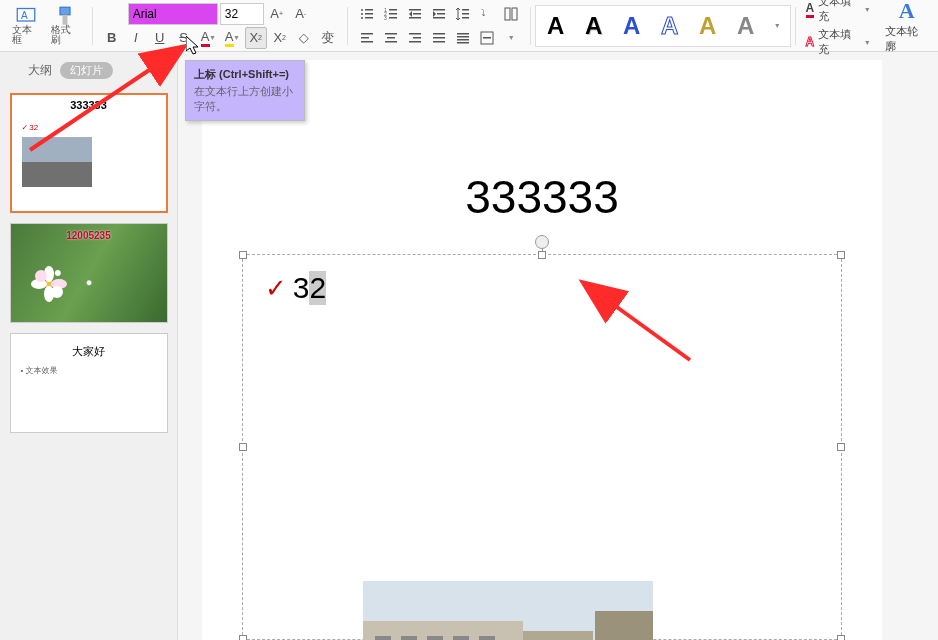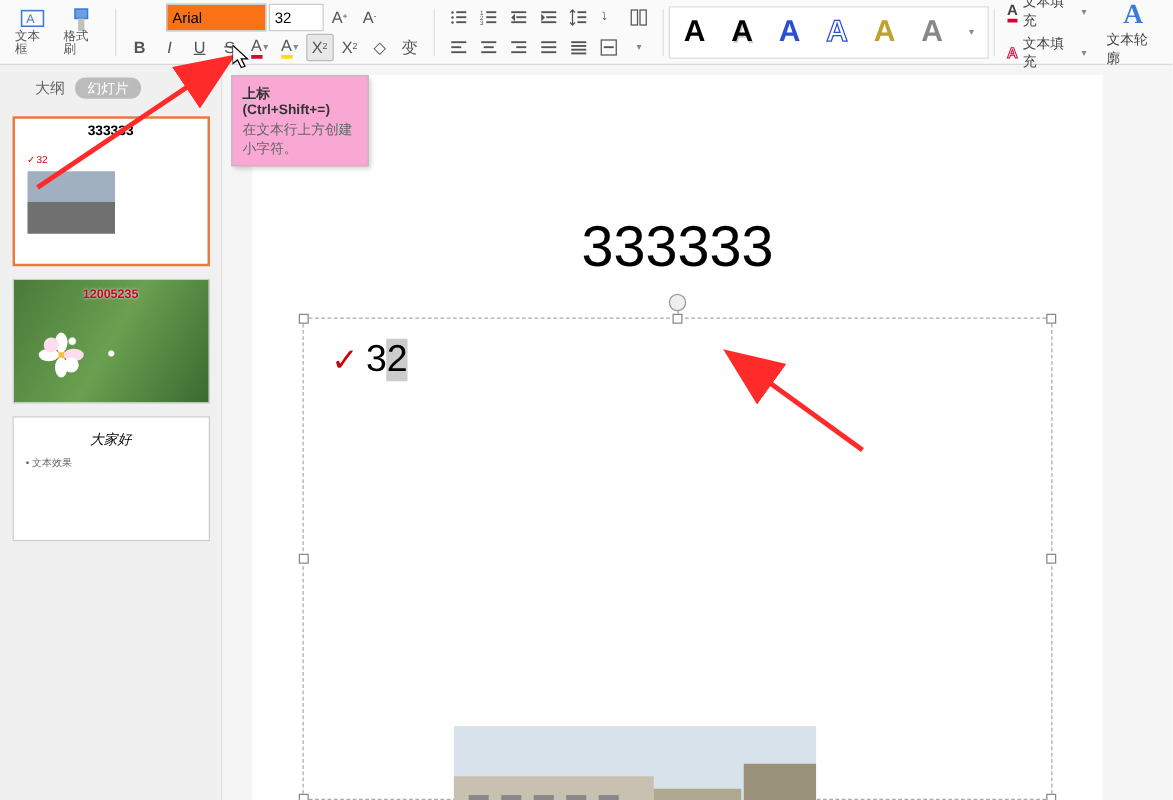--- a/index.html
+++ b/index.html
@@ -6,36 +6,36 @@
   body { width: 938px; height: 640px; background: #f5f5f5; overflow: hidden; position: relative; }
 
   
   .toolbar { height: 52px; background: #fafafa; border-bottom: 1px solid #d8d8d8; display: flex; align-items: center; padding: 0 4px; gap: 4px; position: relative; }
   .tool-group { display: flex; align-items: center; gap: 2px; padding: 0 4px; }
   .vdiv { width: 1px; height: 38px; background: #e0e0e0; }
   .tool-btn { width: 22px; height: 22px; display: flex; align-items: center; justify-content: center; font-size: 13px; color: #555; border-radius: 2px; cursor: pointer; }
   .tool-btn svg { width: 16px; height: 16px; }
   .icon-stack { display: flex; flex-direction: column; align-items: center; font-size: 10px; color: #555; line-height: 1; padding: 2px 4px; }
   .icon-stack .ic { width: 20px; height: 18px; display:flex; align-items:center; justify-content:center; }
-  .font-name { width: 80px; height: 22px; border: 1px solid #ccc; font-size: 12px; padding: 0 4px; background: #f97316; }
+  .font-name { width: 90px; height: 22px; border: 1px solid #ccc; font-size: 12px; padding: 0 4px; background: #d946ef; }
   .font-size { width: 44px; height: 22px; border: 1px solid #ccc; font-size: 12px; padding: 0 4px; background: #fff; }
   .caret { font-size: 8px; color: #888; padding-left:1px; }
   .two-row { display:flex; flex-direction:column; gap:2px; }
   .two-row .row { display:flex; gap:2px; }
 
   .style-gallery { display: flex; align-items: center; gap: 2px; padding: 2px; border: 1px solid #ddd; background: #fff; height: 42px; }
   .style-item { width: 36px; height: 36px; display: flex; align-items: center; justify-content: center; font-size: 24px; font-weight: bold; font-family: Arial; border: 1px solid transparent; }
 
   .right-group { display:flex; flex-direction:column; gap:1px; font-size:11px; color:#444; padding:0 4px;}
   .right-group .r-item { display:flex; align-items:center; gap:4px; cursor:pointer; padding:1px 2px; }
   .big-A { display:flex; flex-direction:column; align-items:center; font-size:11px; color:#444; padding:0 6px; }
   .big-A .glyph { font-size:22px; font-weight:bold; font-family:"Times New Roman"; }
 
   
-  .tooltip { position: absolute; left: 185px; top: 60px; width: 110px; background: #f9a8d4; border: 1px solid #bbb; box-shadow: 2px 2px 4px rgba(0,0,0,0.2); padding: 6px 8px; font-size: 11px; color: #333; z-index: 50; }
+  .tooltip { position: absolute; left: 185px; top: 60px; width: 120px; background: #c4b5fd; border: 1px solid #bbb; box-shadow: 2px 2px 4px rgba(0,0,0,0.2); padding: 6px 8px; font-size: 11px; color: #333; z-index: 50; }
   .tooltip .tt-title { font-weight: bold; margin-bottom: 2px; }
   .tooltip .tt-body { color: #666; }
 
   
   .workspace { display: flex; height: calc(100% - 52px); }
 
   
   .side { width: 178px; background: #f0f0f0; border-right: 1px solid #ddd; padding: 6px 0; }
   .side-tabs { display:flex; align-items:center; gap:8px; padding:4px 28px 8px; font-size:12px; color:#666; }
   .side-tabs .pill { background:#bbb; color:#fff; border-radius:10px; padding:1px 10px; font-size:11px; }
@@ -44,21 +44,21 @@
   .thumb1 { height: 120px; }
   .thumb2 { height: 100px; }
   .thumb3 { height: 100px; }
   .thumb .t-title { font-size:11px; text-align:center; padding-top:4px; color:#000; font-weight:bold;}
   .thumb .t-sub { font-size:8px; color:#c00; position:absolute; left:10px; top:28px; }
   .thumb .t-sub::before { content:"✓"; color:#c00; font-size:8px; margin-right:1px;}
   .thumb .t-img { position:absolute; left:10px; top:42px; width:70px; height:50px; background:linear-gradient(#a0b0c0 50%, #707070 50%); }
   .thumb2-bg { position:absolute; inset:0; background: radial-gradient(circle at 30% 50%, #fff 2%, transparent 3%), radial-gradient(circle at 50% 60%, #fff 2%, transparent 3%), linear-gradient(120deg,#4a7a3a,#6aa050,#3a6a30); }
   .thumb2 .flower { position:absolute; left:18px; top:40px; width:40px; height:40px; }
   .thumb2 .t2-title { position:absolute; top:6px; width:100%; text-align:center; color:#c03; font-size:10px; font-weight:bold; text-shadow:0 0 2px #fff;}
-  .thumb3 .t3-title { font-size:11px; text-align:center; padding-top:10px; color:#000;font-style:italic;}
+  .thumb3 .t3-title { font-size:11px; text-align:center; padding-top:10px; color:#000;}
   .thumb3 .t3-body { font-size:8px; color:#666; padding:6px 10px;}
 
   
   .canvas-wrap { flex:1; background:#f5f5f5; padding:8px 0 0 24px; overflow:hidden; }
   .slide { width: 680px; height: 620px; background:#fff; position:relative; }
   .slide-title { position:absolute; top:110px; width:100%; text-align:center; font-size:46px; font-family:Arial; color:#000; }
   .rot-handle { position:absolute; top:175px; left:50%; transform:translateX(-50%); width:14px; height:14px; border:1px solid #999; border-radius:50%; background:#eee;}
   .rot-handle::after{content:"";position:absolute;left:50%;top:100%;width:1px;height:10px;background:#999;}
   .textbox { position:absolute; left:40px; top:194px; width:600px; height:386px; border:1px dashed #aaa; }
   .tb-handle { position:absolute; width:8px; height:8px; background:#fff; border:1px solid #888;}

